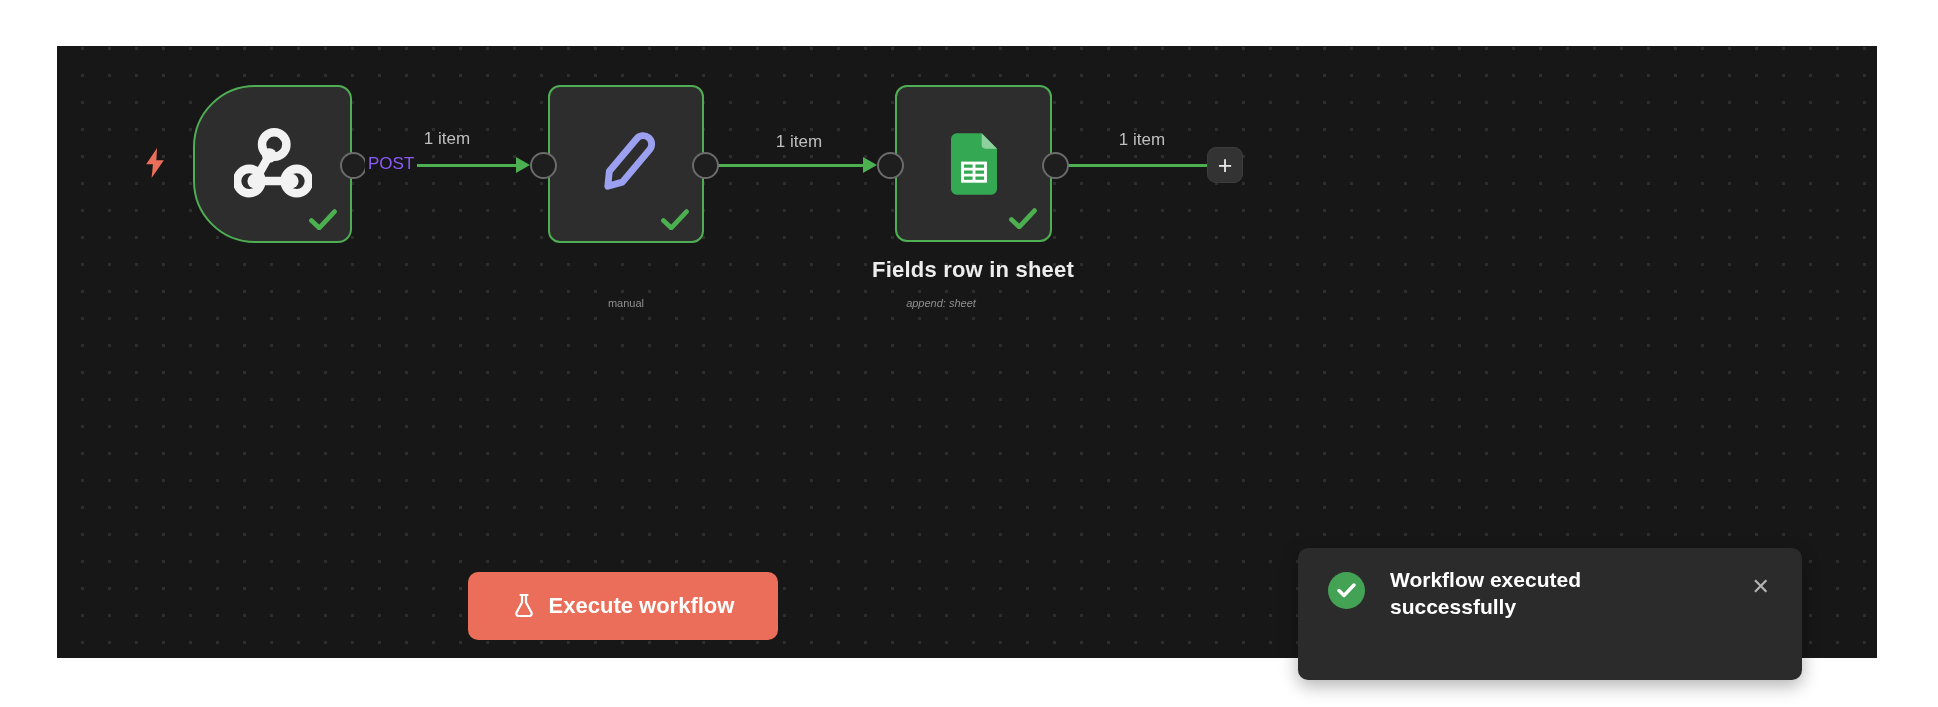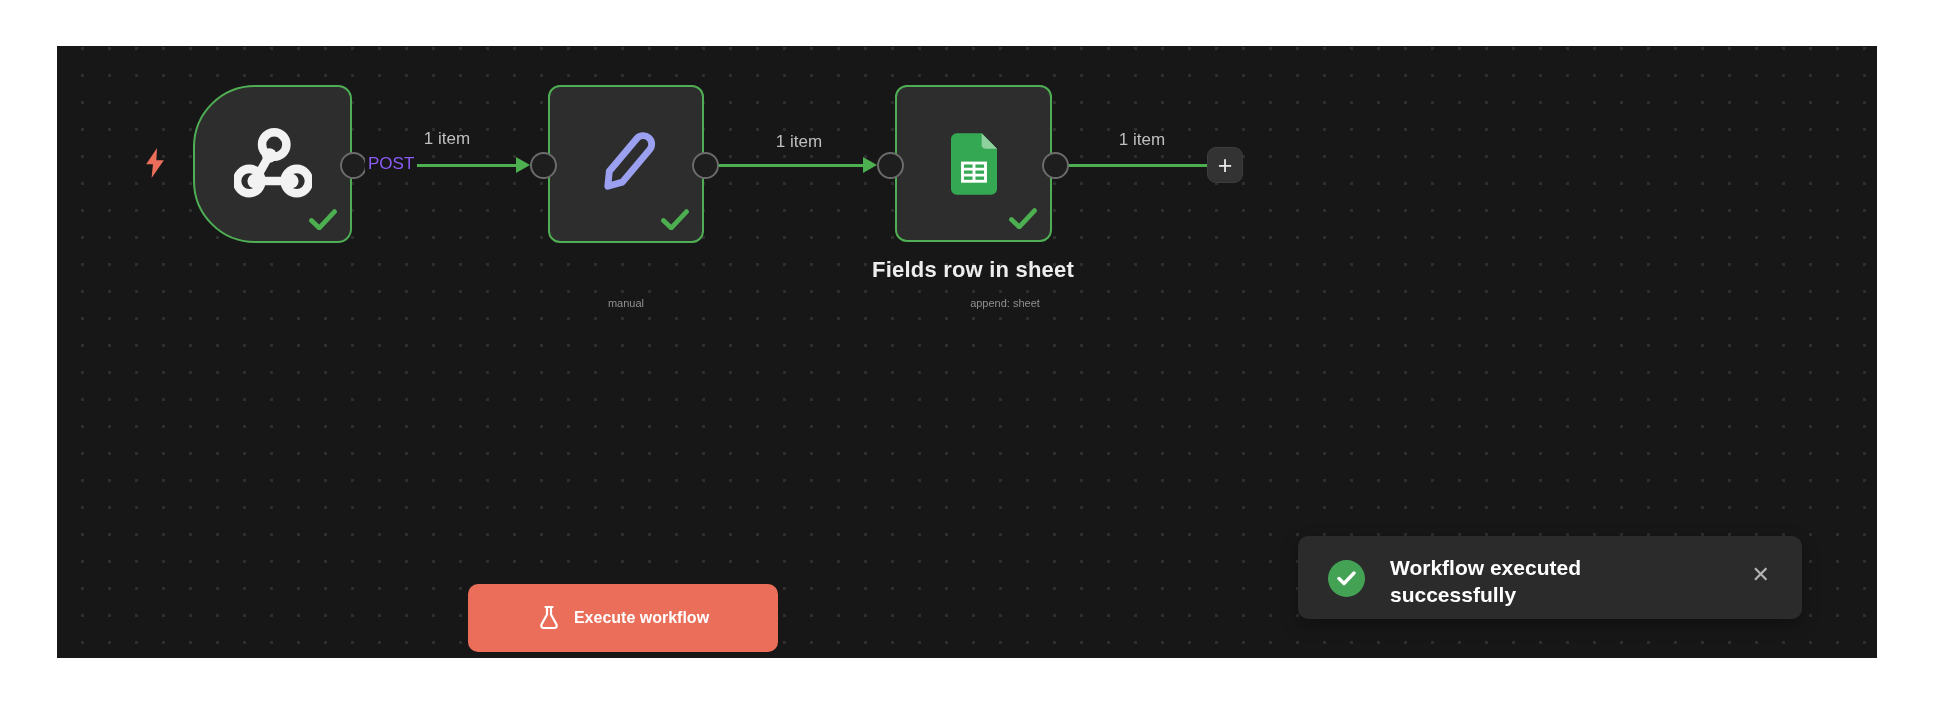--- a/index.html
+++ b/index.html
@@ -25,21 +25,21 @@
   .node .status-check { position:absolute; right:13px; bottom:11px; }
 
   .node-title { position:absolute; top:211px; width:400px; text-align:center;
                 color:#ededed; font-size:22px; font-weight:700; letter-spacing:.2px; }
   .title-webhook { left:16px; }
   .title-editfields { left:369px; }
   .title-sheet { left:716px; }
   .node-subtitle { position:absolute; top:251px; width:400px; text-align:center;
                    color:#8f8f8f; font-size:11px; }
   .sub-editfields { left:369px; }
-  .sub-sheet { left:748px; }
+  .sub-sheet { left:684px;font-style:italic; }
 
   
   .port { position:absolute; width:27px; height:27px; border-radius:50%;
           background:#1e1e1e; border:2px solid #6b6b6b; z-index:4; cursor:crosshair; }
   .port-1 { left:283px; top:106px; }
   .port-2 { left:473px; top:106px; }
   .port-3 { left:635px; top:106px; }
   .port-4 { left:820px; top:106px; }
   .port-5 { left:985px; top:106px; }
 
@@ -65,25 +65,25 @@
 
   .plus-btn { position:absolute; left:1150px; top:101px; width:36px; height:36px;
               background:#333333; border:1px solid #3d3d3d; border-radius:9px;
               color:#e8e8e8; font-size:25px; line-height:32px; text-align:center;
               cursor:pointer; z-index:4; padding:0; }
 
   
   .execute-btn { position:absolute; left:411px; top:526px; width:310px; height:68px;
                  background:#ea6e59; border:none; border-radius:10px; cursor:pointer;
                  display:flex; align-items:center; justify-content:center; gap:13px;
-                 color:#ffffff; font-size:16px; font-weight:700;
-                 font-family:"Liberation Sans", sans-serif;margin-top:12px; }
+                 color:#ffffff; font-size:22px; font-weight:700;
+                 font-family:"Liberation Sans", sans-serif; }
 
   
-  .toast { position:absolute; left:1241px; top:490px; width:504px; height:83px;
+  .toast { position:absolute; left:1241px; top:502px; width:504px; height:132px;
            background:#2b2b2b; border-radius:10px; box-shadow:0 6px 18px rgba(0,0,0,.3);
            z-index:6; }
   .toast-check { position:absolute; left:30px; top:24px; width:37px; height:37px;
                  border-radius:50%; background:#43a254; display:flex; align-items:center;
                  justify-content:center; }
   .toast-message { position:absolute; left:92px; top:18px; width:300px;
                    color:#ffffff; font-size:21px; font-weight:700; line-height:27px; }
   .toast-close { position:absolute; right:32px; top:28px; color:#b3b3b3; font-size:22px;
                  background:none; border:none; cursor:pointer; line-height:1;
                  font-family:"Liberation Sans", sans-serif; }

